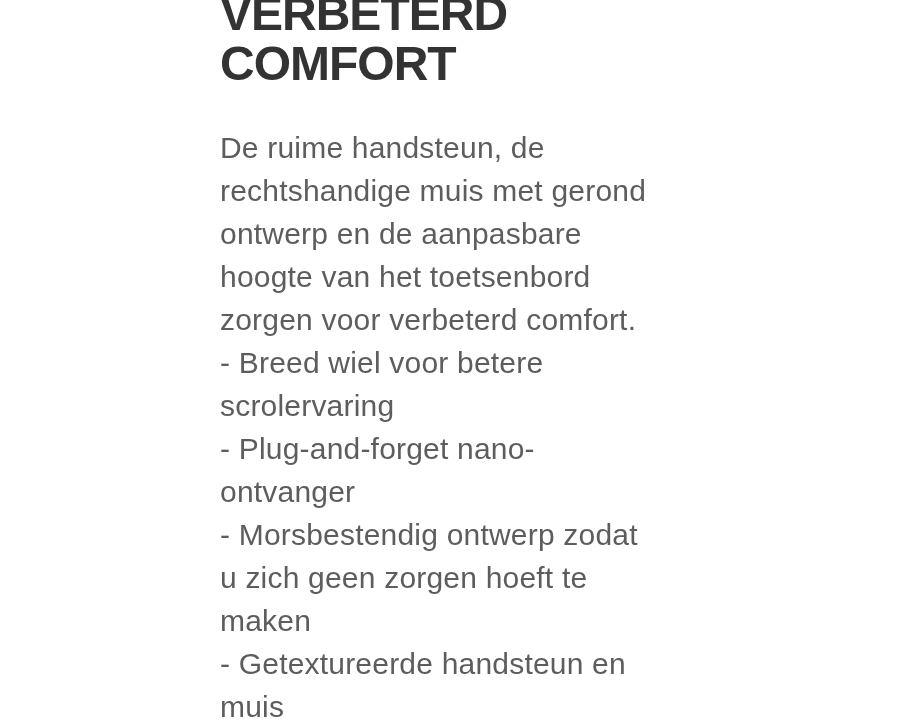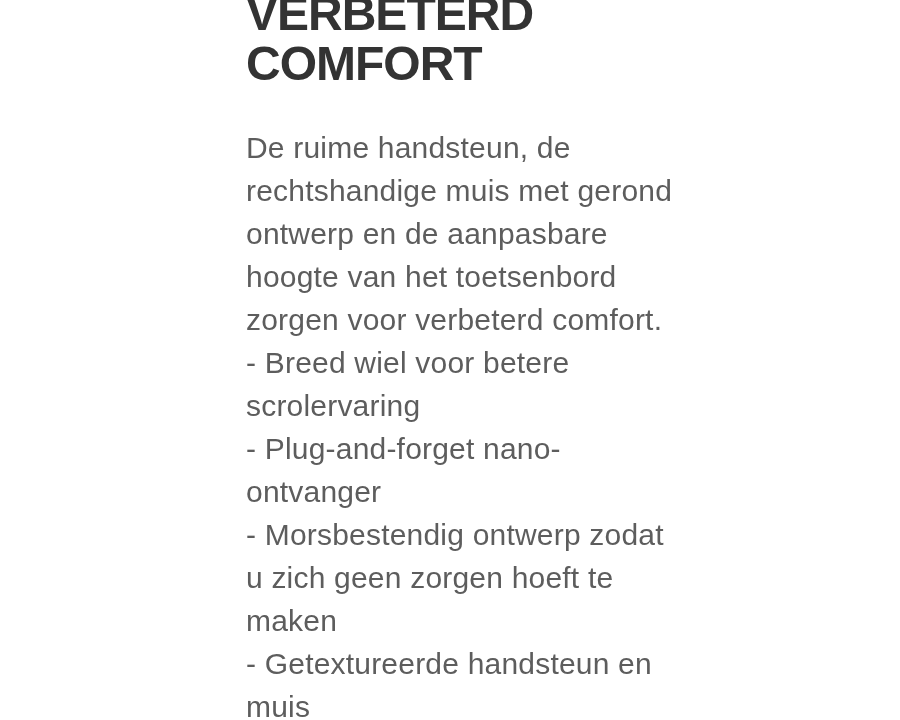--- a/index.html
+++ b/index.html
@@ -9,21 +9,21 @@
   body {
     width: 900px;
     height: 720px;
     overflow: hidden;
     position: relative;
     background: var(--bg-color, #ffffff);
     font-family: "Liberation Sans", sans-serif;
   }
   .feature-section {
     position: absolute;
-    left: 246px;
+    left: 220px;
     top: 0;
     width: 560px;
     height: 720px;
   }
   .feature-title {
     position: absolute;
     left: 0;
     top: -11px;
     margin: 0;
     font-size: 48px;

